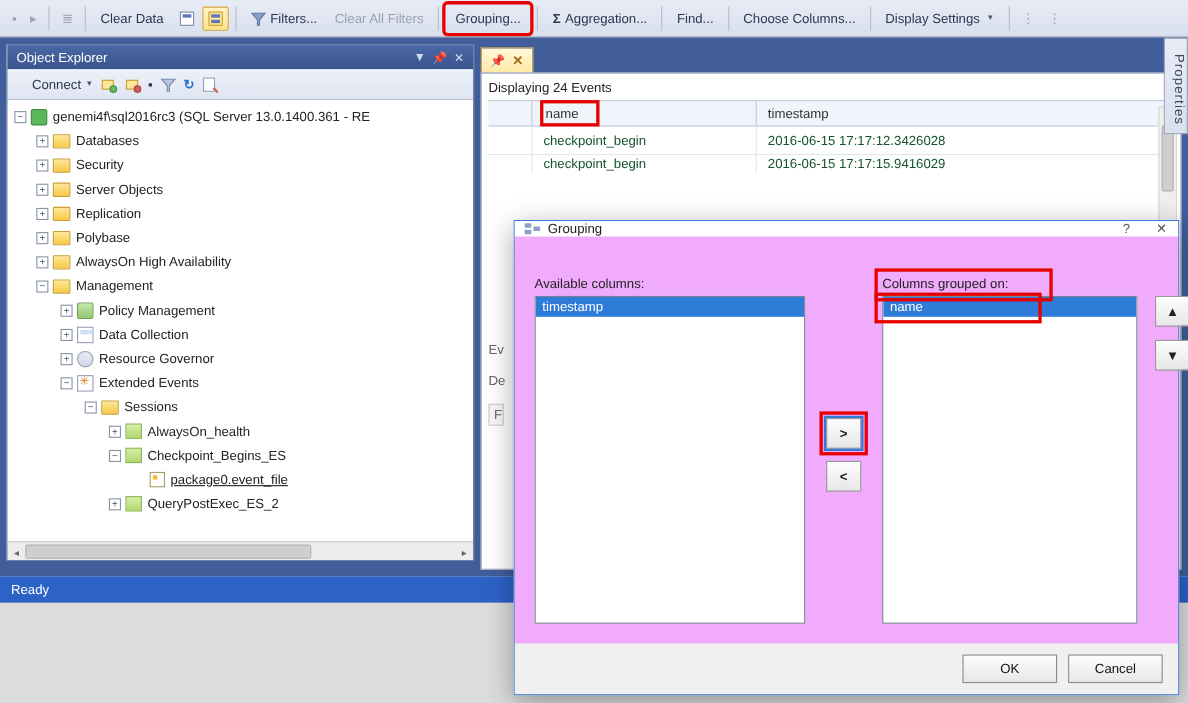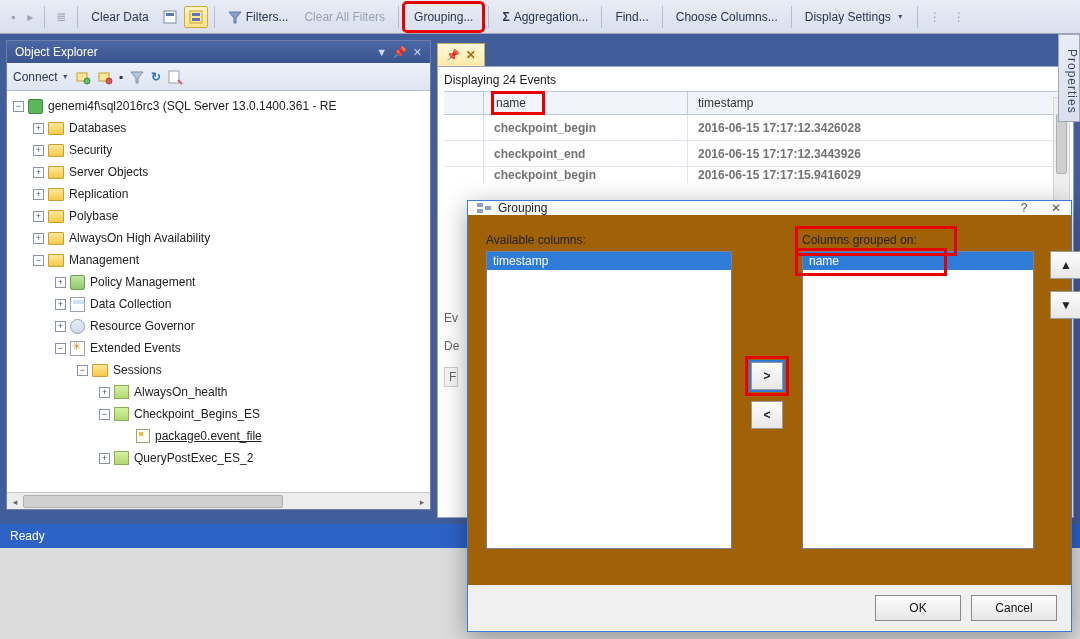--- a/index.html
+++ b/index.html
@@ -47,21 +47,21 @@
     background: linear-gradient(#4a68a5, #3a548e);
     color: #fff; padding: 4px 8px;
     display: flex; align-items: center; justify-content: space-between;
     font-size: 12px;
   }
   .panel-title .right { display:flex; gap:6px; align-items:center; }
   .panel-title .icon-sm { color:#cfd8ef; font-size:11px; }
 
   .panel-toolbar {
     height: 28px; background: linear-gradient(#edf1f9, #dfe5f1);
-    display: flex; align-items: center; padding: 0 6px; gap: 6px;
+    display: flex; align-items: center; padding: 0 22px; gap: 6px;
     border-bottom: 1px solid #b7c0d6;
   }
   .panel-toolbar .cbtn { color:#2a3750; display:flex; align-items:center; gap:2px; }
   .panel-toolbar .ticon{ width:16px; height:16px; display:inline-block; }
 
   .tree-wrap { flex:1; overflow:auto; background:#fff; position:relative; }
   .tree { padding: 4px 0 4px 4px; }
   .node { display:flex; align-items:center; height:22px; white-space:nowrap; color:#222; }
   .node .tw { width:11px; height:11px; border:1px solid #8892a8; background:#fff; color:#4a5570; font-size:9px; line-height:9px; text-align:center; margin-right:4px; flex:none; }
   .node .sp { display:inline-block; flex:none; }
@@ -96,21 +96,21 @@
 
   .doc-body { background:#fff; border:1px solid #9aa6c2; flex:1; padding:4px 6px 0 6px; position:relative; }
   .dsp { color:#222; padding:2px 0 4px 0; }
   .grid-head { display:flex; border-top:1px solid #c2c8d8; border-bottom:1px solid #c2c8d8; background:#f1f4fa; height:24px; align-items:center; }
   .grid-head .rowh{width:40px;border-right:1px solid #c2c8d8;height:100%;}
   .grid-head .col{padding:0 10px;border-right:1px solid #c2c8d8;height:100%;display:flex;align-items:center;color:#333;}
   .grid-head .col.name{width:204px;}
   .grid-head .col.ts{flex:1;}
   .grid-row { display:flex; height:26px; align-items:center; }
   .grid-row .rowh{width:40px;border-right:1px solid #e2e5ee;height:100%;border-bottom:1px solid #e2e5ee;}
-  .grid-row .cell{padding:0 10px;border-right:1px solid #e2e5ee;border-bottom:1px solid #e2e5ee;height:100%;display:flex;align-items:center;color:#737373;font-weight:bold;}
+  .grid-row .cell{padding:0 10px;border-right:1px solid #e2e5ee;border-bottom:1px solid #e2e5ee;height:100%;display:flex;align-items:center;color:#14532d;}
   .grid-row .cell.name{width:204px;}
   .grid-row .cell.ts{flex:1;}
   .cutrow {color:#888;}
   .vscroll{position:absolute;right:3px;top:30px;bottom:6px;width:17px;background:#efefef;border:1px solid #d6d6d6;}
   .vscroll .vthumb{position:absolute;left:2px;top:16px;width:11px;height:60px;background:#cfcfcf;border:1px solid #b0b0b0;border-radius:2px;}
 
   .lower-labels{position:absolute;left:6px;top:244px;color:#666;}
   .lower-labels div{margin-bottom:14px;}
 
   
@@ -131,21 +131,21 @@
   .dialog{
     position:absolute; left:467px; top:200px; width:605px; height:432px;
     background:#fff; border:1px solid #3a7bd5;
     box-shadow: 0 6px 24px rgba(0,0,0,.35);
     display:flex; flex-direction:column;
   }
   .dlg-title{height:14px;background:#fff;display:flex;align-items:center;justify-content:space-between;padding:0 8px;color:#222;}
   .dlg-title .left{display:flex;align-items:center;gap:6px;}
   .dlg-title .icns{display:flex;gap:18px;align-items:center;color:#555;}
   .dlg-title .icns span{width:14px;text-align:center;}
-  .dlg-body{flex:1;background:#a16207;padding:18px 18px 8px 18px;position:relative;}
+  .dlg-body{flex:1;background:#f0abfc;padding:36px 18px 8px 18px;position:relative;}
   .col-label{color:#222;margin-bottom:4px;}
   .listbox{
     background:#fff;border:1px solid #7a8194;width:246px;height:298px;
     overflow:hidden;
   }
   .listbox .item{padding:2px 6px;color:#222;}
   .listbox .item.sel{background:#2f7bd8;color:#fff;}
   .columns-row{display:flex;gap:16px;align-items:flex-start;}
   .middle-btns{display:flex;flex-direction:column;gap:8px;align-items:center;margin-top:126px;width:40px;}
   .sqbtn{width:32px;height:28px;background:linear-gradient(#fdfdfd,#e7e7e7);border:1px solid #9a9a9a;display:flex;align-items:center;justify-content:center;color:#222;font-weight:bold;}
@@ -363,25 +363,20 @@
         <div class="col name">
             <span style="outline:3px solid #e60000;padding:2px 16px 2px 2px;">name</span>
           </div>
         <div class="col ts">timestamp</div>
       </div>
       <div class="grid-row">
         <div class="rowh"></div>
         <div class="cell name">checkpoint_begin</div>
         <div class="cell ts">2016-06-15 17:17:12.3426028</div>
       </div>
-      <div class="grid-row">
-        <div class="rowh"></div>
-        <div class="cell name">checkpoint_end</div>
-        <div class="cell ts">2016-06-15 17:17:12.3443926</div>
-      </div>
       <div class="grid-row cutrow" style="height:16px;overflow:hidden;align-items:flex-start;">
         <div class="rowh" style="border-bottom:none;"></div>
         <div class="cell name" style="border-bottom:none;">checkpoint_begin</div>
         <div class="cell ts" style="border-bottom:none;">2016-06-15 17:17:15.9416029</div>
       </div>
 
       <div class="vscroll">
           <div class="vthumb"></div>
         </div>
 

